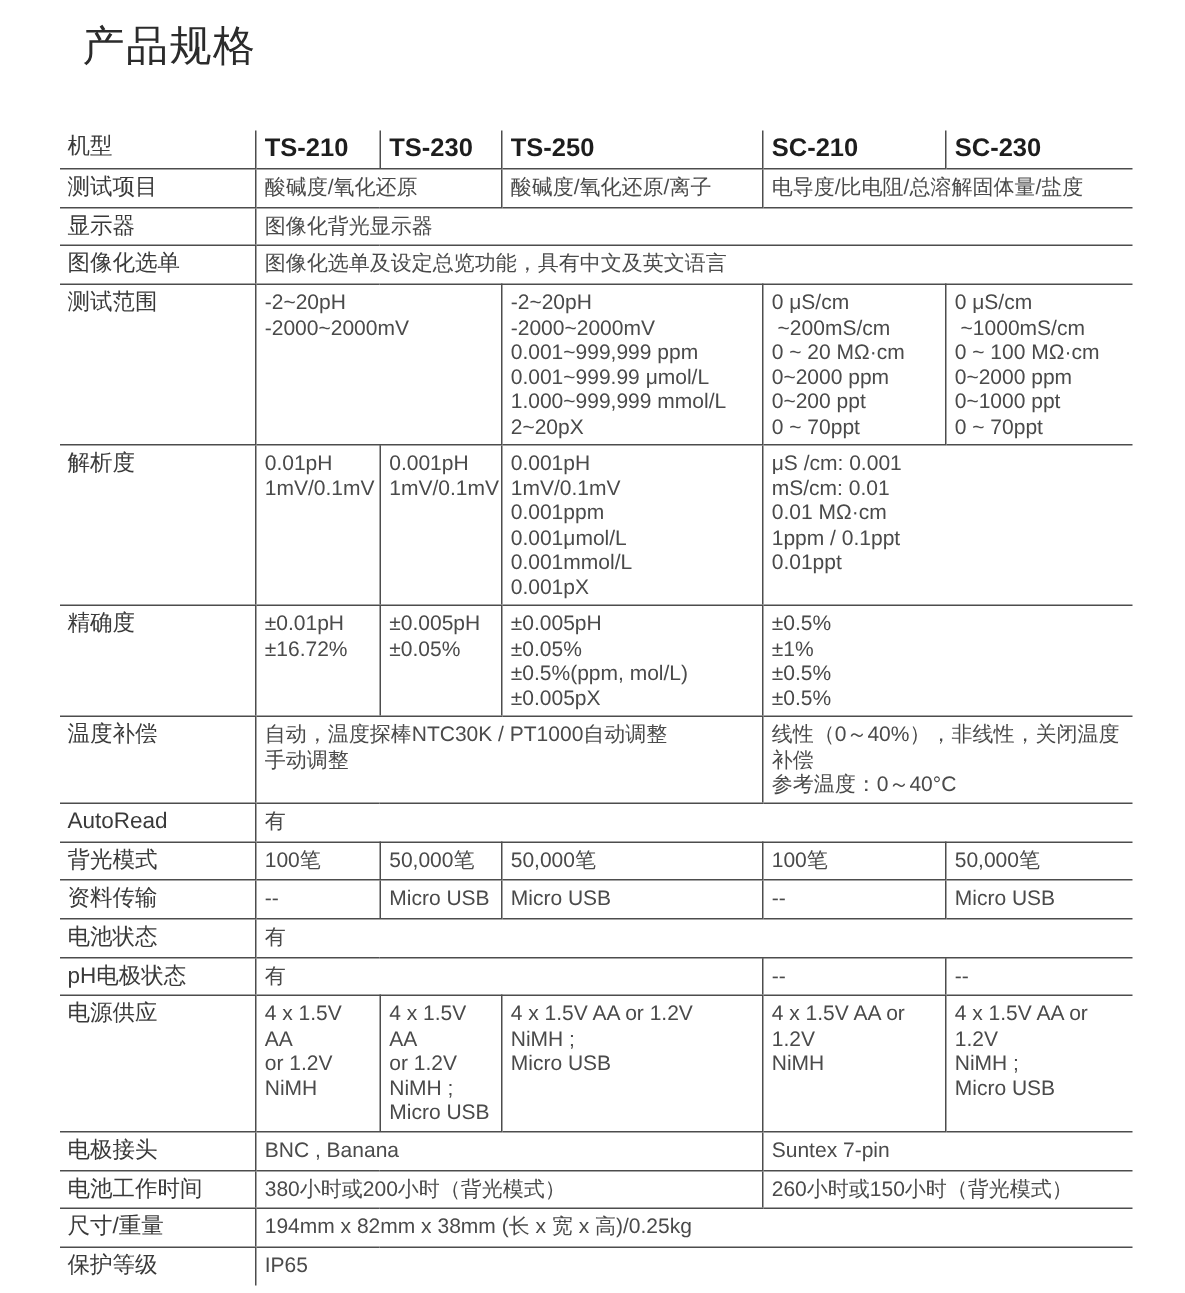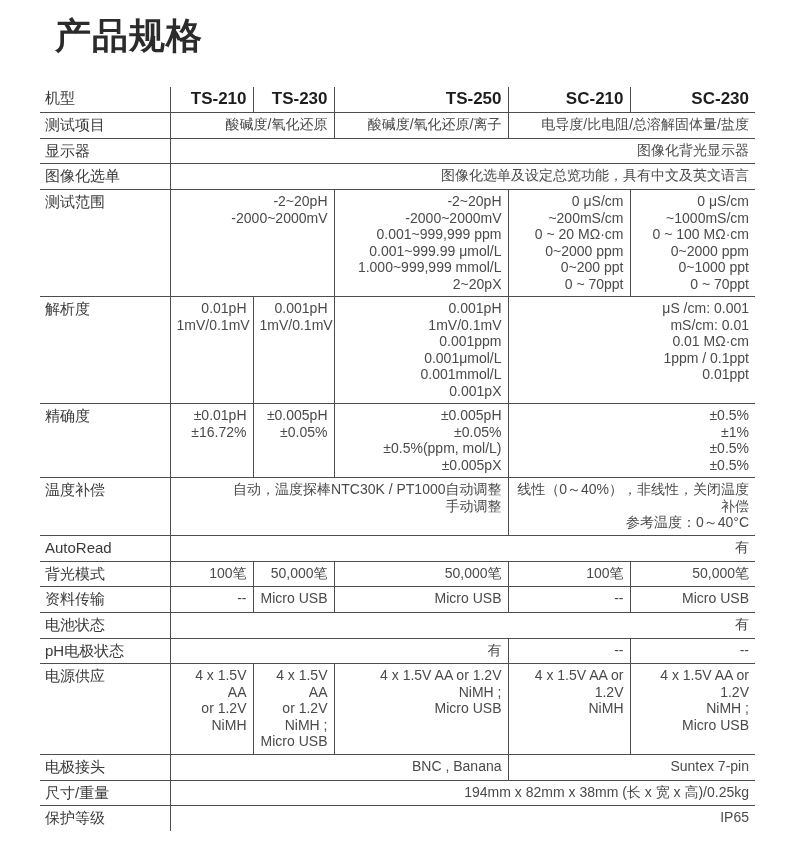--- a/index.html
+++ b/index.html
@@ -9,22 +9,22 @@
     width: 790px;
     height: 862px;
     font-family: "Liberation Sans", "DejaVu Sans", sans-serif;
     position: relative;
     overflow: hidden;
   }
   .page-title {
     position: absolute;
     left: 55px;
     top: 12px;
-    font-size: 36px;
-    font-weight: bold;
+    font-size: 28px;
+    font-weight: normal;
     color: #2b2b2b;
     letter-spacing: 1px;
   }
   table.spec-table {
     position: absolute;
     left: 40px;
     top: 87px;
     width: 715px;
     border-collapse: collapse;
     table-layout: fixed;
@@ -39,21 +39,20 @@
     border-bottom: 1px solid #4d4d4d;
     overflow: hidden;
   }
   table.spec-table td.lbl {
     font-size: 15px;
     color: #3a3a3a;
     padding-left: 5px;
   }
   table.spec-table td.val {
     border-left: 1px solid #4d4d4d;
-    text-align: right;
   }
   table.spec-table tr.hdr td {
     font-size: 17px;
     font-weight: bold;
     color: #1d1d1d;
     padding-top: 2px;
     padding-bottom: 3px;
     margin-top: 37px;
   }
   table.spec-table tr.hdr td.lbl {
@@ -212,20 +211,25 @@
         <td class="val">4 x 1.5V AA or 1.2V
 NiMH ;
 Micro USB</td>
       </tr>
       <tr>
         <td class="lbl">电极接头</td>
         <td class="val" colspan="3">BNC , Banana</td>
         <td class="val" colspan="2">Suntex 7-pin</td>
       </tr>
       <tr>
+        <td class="lbl">电池工作时间</td>
+        <td class="val" colspan="3">380小时或200小时（背光模式）</td>
+        <td class="val" colspan="2">260小时或150小时（背光模式）</td>
+      </tr>
+      <tr>
         <td class="lbl">尺寸/重量</td>
         <td class="val" colspan="5">194mm x 82mm x 38mm (长 x 宽 x 高)/0.25kg</td>
       </tr>
       <tr>
         <td class="lbl">保护等级</td>
         <td class="val" colspan="5">IP65</td>
       </tr>
     </tbody>
 </table>
 

